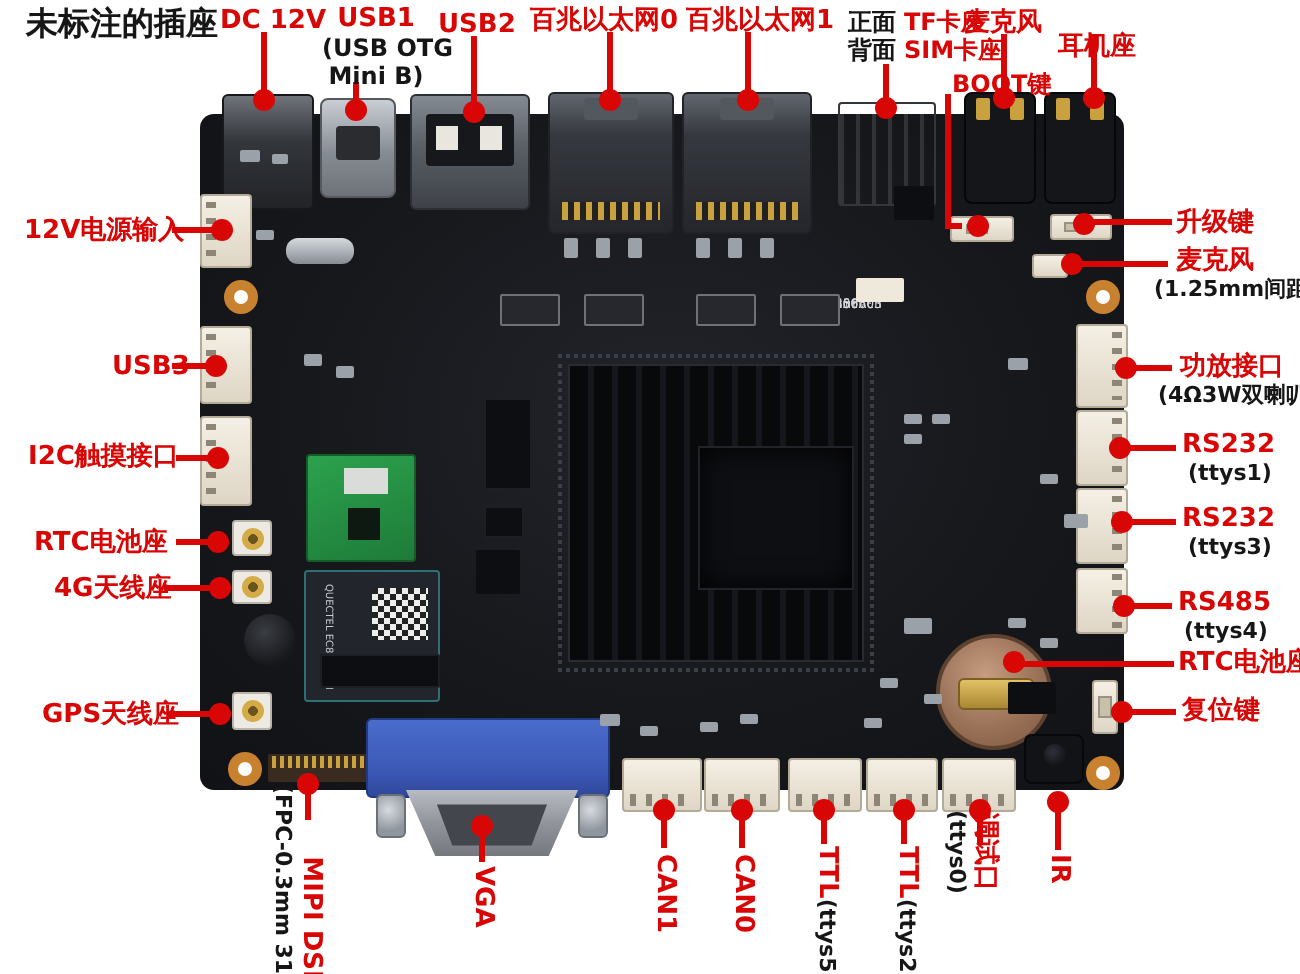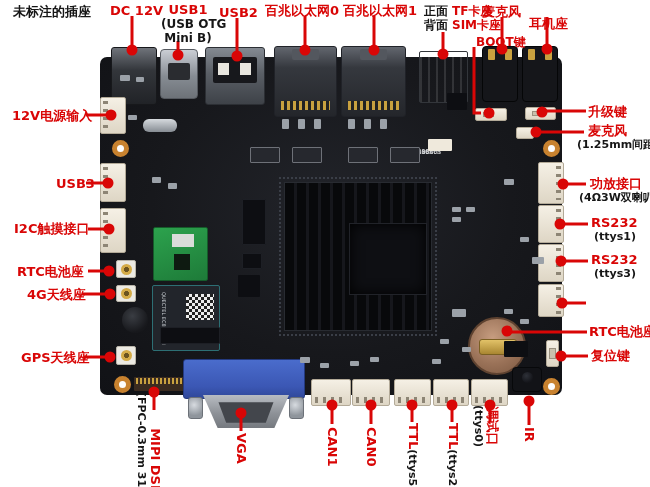--- a/index.html
+++ b/index.html
@@ -6,21 +6,21 @@
   .canvas{position:relative;width:650px;height:487px;background:#fff;overflow:hidden;
           font-family:"DejaVu Sans","Liberation Sans",sans-serif;}
   
   .lbl{position:absolute;font-weight:bold;font-size:13px;line-height:15px;white-space:nowrap;z-index:7;}
   .red{color:#d90606;}
   .blk{color:#161616;}
   .sub{font-size:11px;line-height:13px;font-weight:bold;}
   .f12{font-size:12px;line-height:14px;}
   .ctr{text-align:center;}
   .vlbl{transform-origin:0 0;transform:rotate(90deg);}
-  .note{position:absolute;left:6px;top:4px;font-weight:bold;font-size:13px;line-height:15px;color:#161616;z-index:7;}
+  .note{position:absolute;left:6px;top:4px;font-weight:bold;font-size:16px;line-height:15px;color:#161616;z-index:7;}
   .note .l1{padding-left:7px;}
   
   svg.leads{position:absolute;left:0;top:0;z-index:6;}
   svg.leads path{stroke:#d90606;stroke-width:3;fill:none;}
   svg.leads circle{fill:#d90606;stroke:none;}
   
   .board{position:absolute;left:100px;top:57px;width:462px;height:338px;border-radius:7px;z-index:1;
          background:radial-gradient(ellipse at 50% 45%,#22242a 0%,#17181c 55%,#111216 100%);}
   .board *{position:absolute;box-sizing:border-box;}
   .hole{width:17px;height:17px;border:5px solid #c8822f;background:#fdfdfd;border-radius:50%;}
@@ -406,20 +406,24 @@
     <div class="blk sub">(4Ω3W双喇叭)</div>
   </div>
   <div class="lbl" style="left:591px;top:215px">
     <div class="red">RS232</div>
     <div class="blk sub" style="padding-left:3px">(ttys1)</div>
   </div>
   <div class="lbl" style="left:591px;top:252px">
     <div class="red">RS232</div>
     <div class="blk sub" style="padding-left:3px">(ttys3)</div>
   </div>
+  <div class="lbl" style="left:589px;top:294px">
+    <div class="red">RS485</div>
+    <div class="blk sub" style="padding-left:3px">(ttys4)</div>
+  </div>
   <div class="lbl red" style="left:589px;top:324px">RTC电池座</div>
   <div class="lbl red" style="left:591px;top:348px">复位键</div>
 
   <div class="lbl red" style="left:12px;top:108px">12V电源输入</div>
   <div class="lbl red" style="left:56px;top:176px">USB3</div>
   <div class="lbl red" style="left:14px;top:221px">I2C触摸接口</div>
   <div class="lbl red" style="left:17px;top:264px">RTC电池座</div>
   <div class="lbl red" style="left:27px;top:287px">4G天线座</div>
   <div class="lbl red" style="left:21px;top:350px">GPS天线座</div>
 

